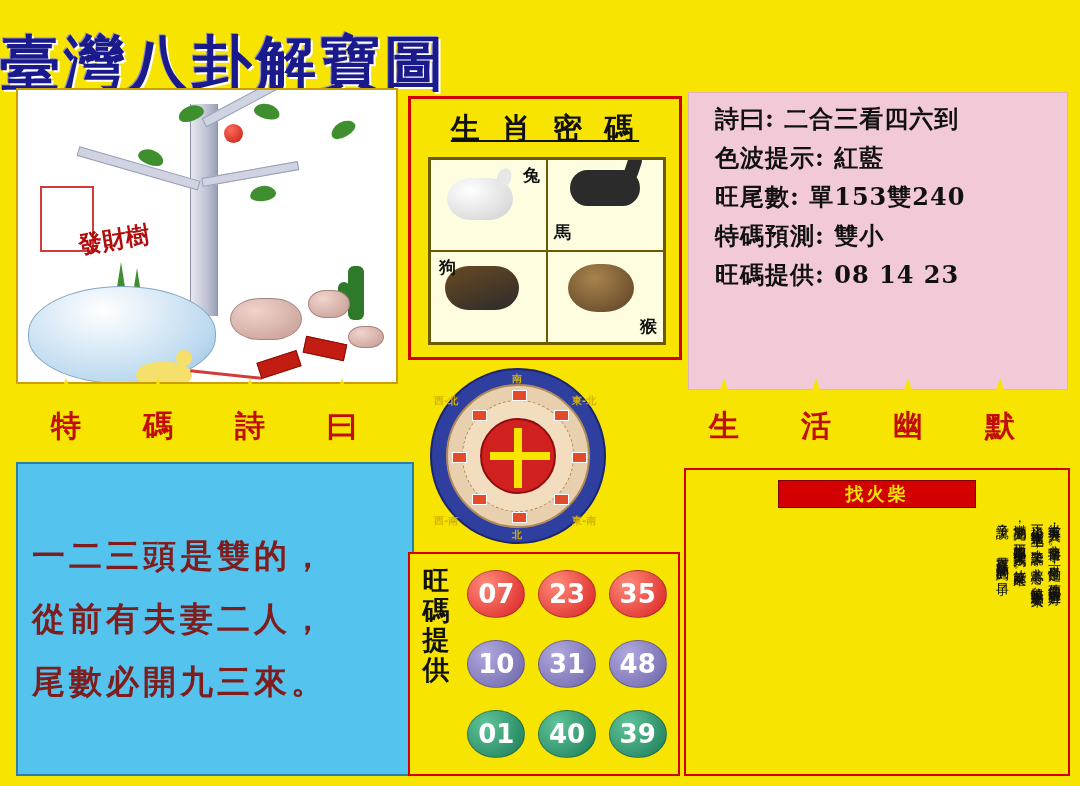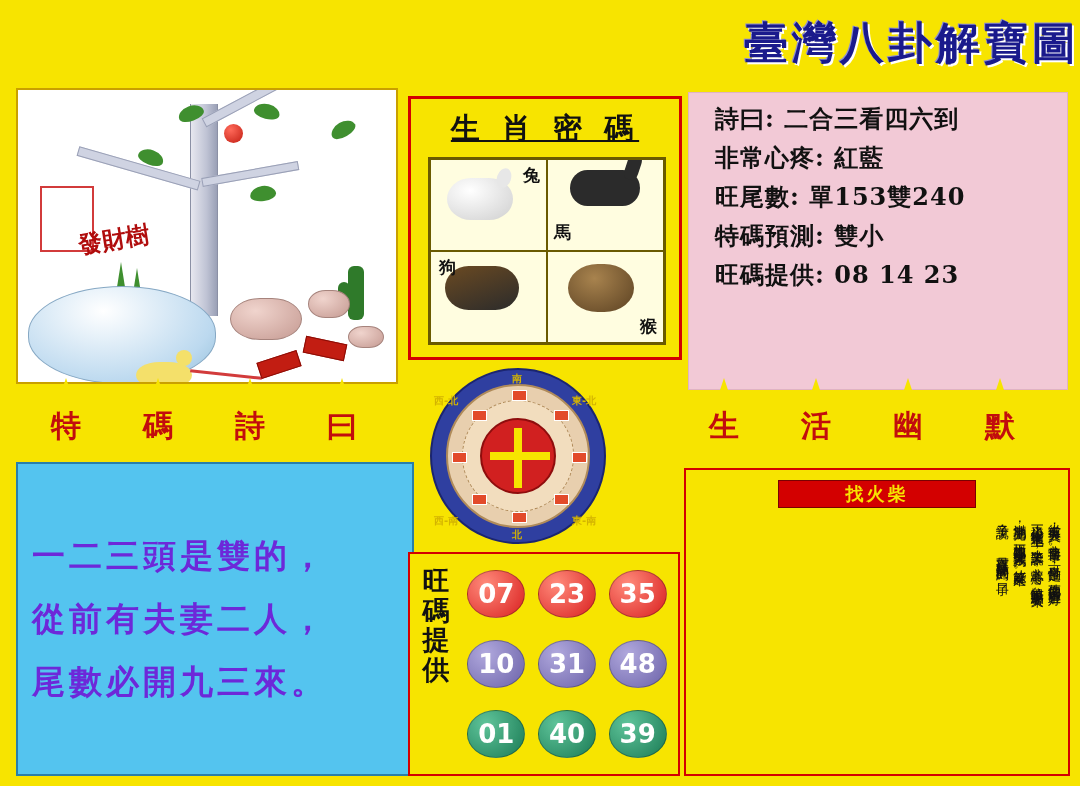--- a/index.html
+++ b/index.html
@@ -15,23 +15,23 @@
   
   .issue-badge {
     position:absolute; left:22px; top:30px; width:190px; height:42px;
     background:#d30000; border:2px solid #7a0000;
     display:flex; align-items:center; justify-content:center;
     color:#ffffff; font-size:25px; font-weight:bold;
     letter-spacing:3px;
     font-family:"DejaVu Sans", sans-serif;
   }
   .main-title {
-    position:absolute; left:0; top:14px; width:1080px;
-    text-align:right;
-    font-size:44px; font-weight:bold;
+    position:absolute; left:0; top:24px; width:1080px;
+    text-align:left;
+    font-size:60px; font-weight:bold;
     color:#1a1a8c;
     letter-spacing:4px;
     text-shadow: 2px 2px 0 #ffffff, -1px -1px 0 #8f8fd0;
     font-family:"DejaVu Serif", serif;
   }
 
   
   .illus {
     position:absolute; left:16px; top:88px; width:378px; height:292px;
     background:#ffffff; border:2px solid #c9a000;
@@ -179,21 +179,21 @@
     font-family:"DejaVu Serif", serif;
   }
   
   .poem-box {
     position:absolute; left:16px; top:462px; width:380px; height:310px;
     background:#54c4ef; border:2px solid #2a7fa8;
     display:flex; flex-direction:column; justify-content:center;
     padding-left:14px;
   }
   .poem-line {
-    font-size:33px; color:#6d28d9; font-weight:bold; letter-spacing:4px;
+    font-size:33px; color:#7f1d1d; font-weight:bold; letter-spacing:4px;
     margin:9px 0; white-space:nowrap;
     font-family:Liberation Mono, monospace;
   }
 
   
   .bagua {
     position:absolute; left:430px; top:368px; width:172px; height:172px;
     border-radius:50%;
     background:#2f3fa0;
     border:2px solid #1b2570;
@@ -332,21 +332,21 @@
       </div>
       <div class="zcell z4">
         <div class="animal a-monkey"></div>
         <div class="zlabel">猴</div>
       </div>
     </div>
   </div>
 
   <div class="info-panel">
     <div class="info-line">詩曰: 二合三看四六到</div>
-    <div class="info-line">非常心疼: 紅藍</div>
+    <div class="info-line">色波提示: 紅藍</div>
     <div class="info-line">旺尾數: 單153雙240</div>
     <div class="info-line">特碼預測:  雙小</div>
     <div class="info-line">旺碼提供: 08 14 23</div>
   </div>
 
   <div class="star" style="left:18px;top:378px;"></div>
   <div class="star-text" style="left:18px;top:378px;">特</div>
   <div class="star" style="left:110px;top:378px;"></div>
   <div class="star-text" style="left:110px;top:378px;">碼</div>
   <div class="star" style="left:202px;top:378px;"></div>

